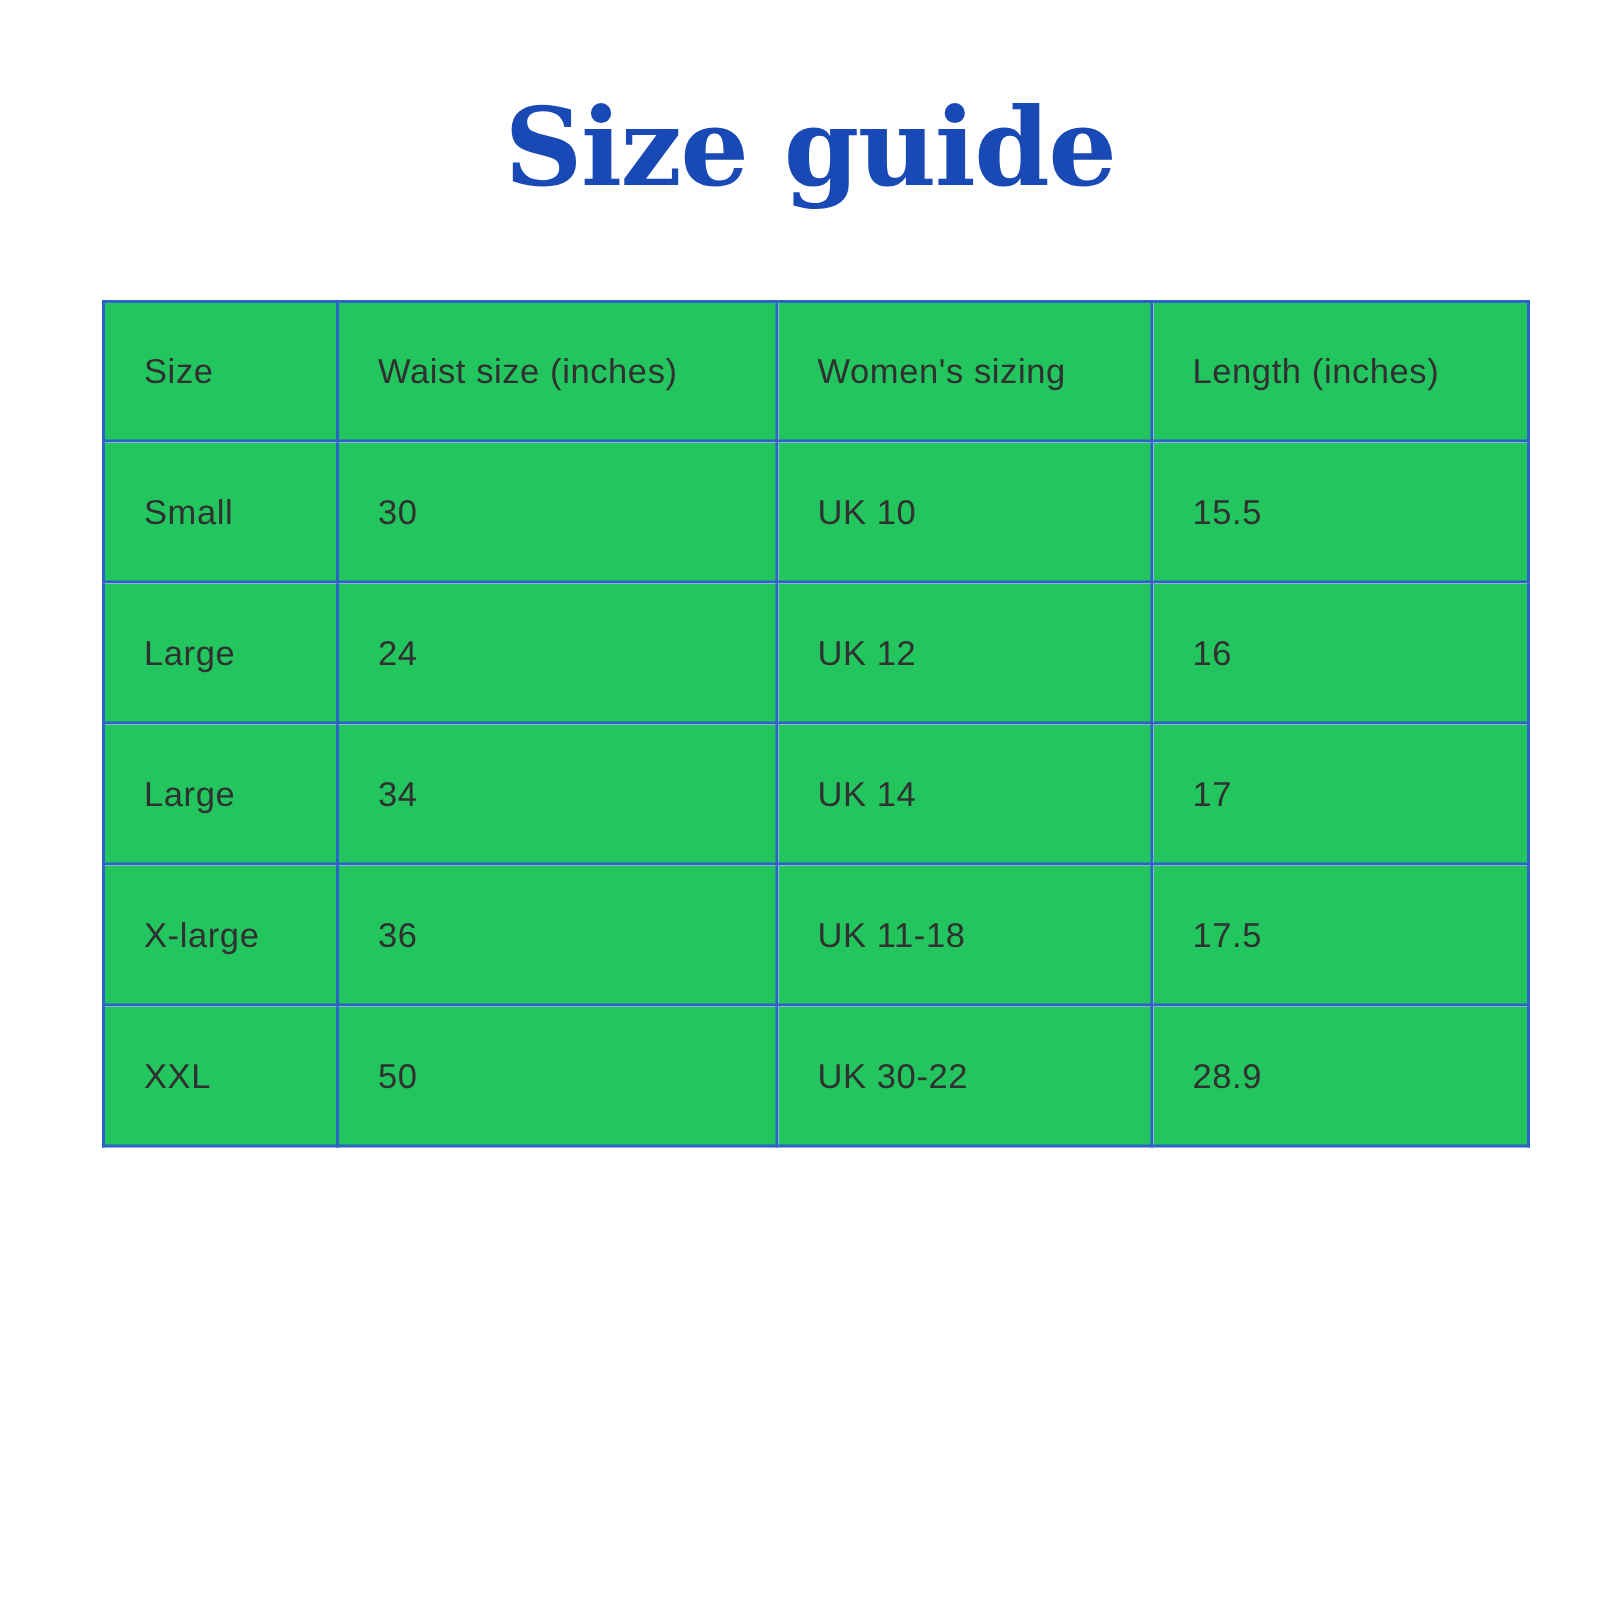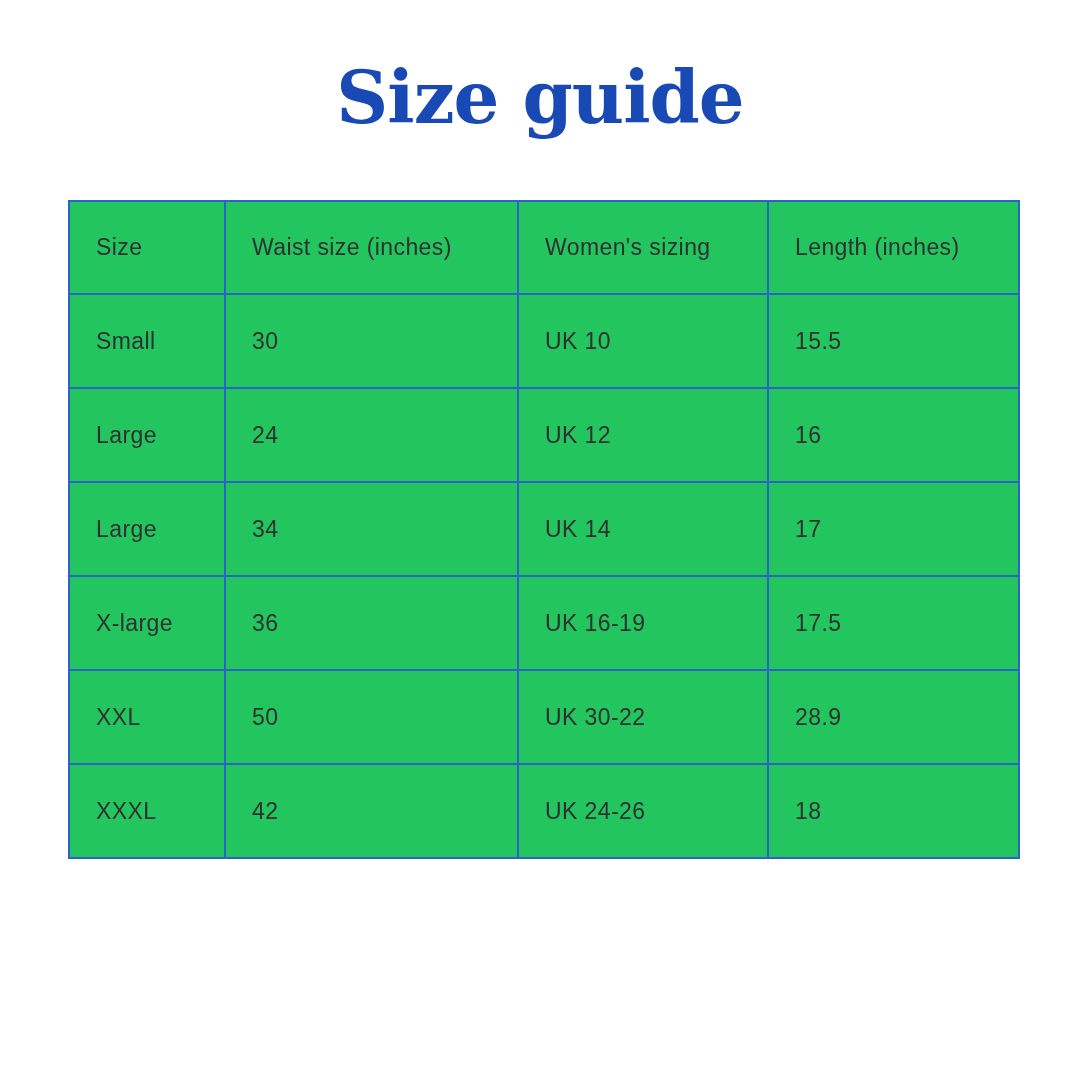--- a/index.html
+++ b/index.html
@@ -94,31 +94,25 @@
       </tr>
       <tr>
         <td>Large</td>
         <td>34</td>
         <td>UK 14</td>
         <td>17</td>
       </tr>
       <tr>
         <td>X-large</td>
         <td>36</td>
-        <td>UK 16-19</td>
+        <td>UK 11-18</td>
         <td>17.5</td>
       </tr>
       <tr>
         <td>XXL</td>
         <td>50</td>
         <td>UK 30-22</td>
         <td>28.9</td>
       </tr>
-      <tr>
-        <td>XXXL</td>
-        <td>42</td>
-        <td>UK 24-26</td>
-        <td>18</td>
-      </tr>
     </tbody>
   </table>
 
 </div>
 
 </body></html>

